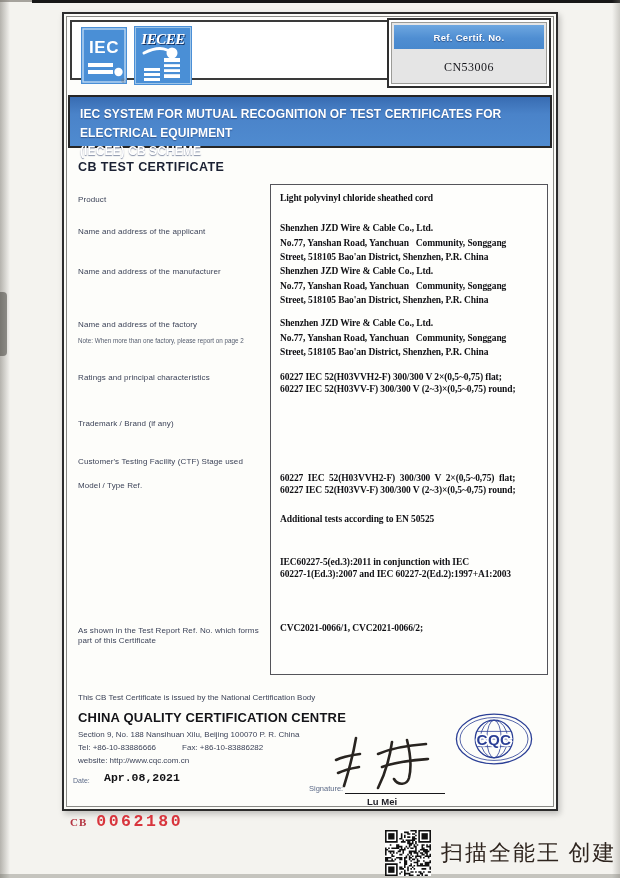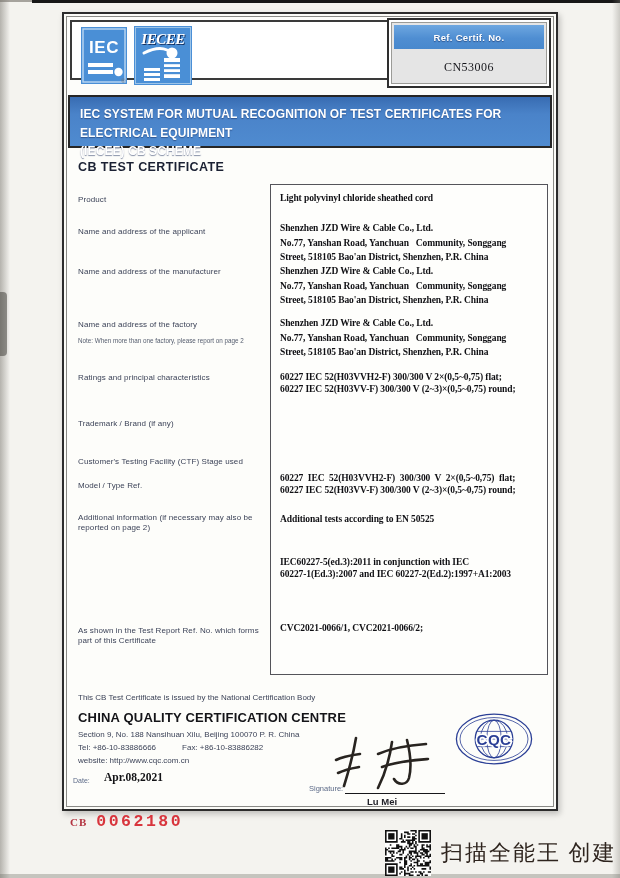--- a/index.html
+++ b/index.html
@@ -61,21 +61,21 @@
          white-space:pre-wrap; letter-spacing:-0.1px; }
   .val.wide { line-height:12px; }
 
   .issued { position:absolute; left:14px; top:679px; font-size:8px; color:#3c4358; }
 
   .org-name   { position:absolute; left:14px; top:696px; font-size:13px; font-weight:bold; color:#141418; letter-spacing:.2px; }
   .org-line   { position:absolute; left:14px; font-size:8px; color:#3c4358; }
   .telfax span + span { margin-left:26px; }
 
   .date-label { position:absolute; left:9px; top:763px; font-size:7px; color:#5d6b88; }
-  .date-value { position:absolute; left:40px; top:757px; font-family:Liberation Serif, serif;
+  .date-value { position:absolute; left:40px; top:757px; font-family:Liberation Mono, monospace;
                 font-weight:bold; font-size:11.5px; color:#131316; }
 
   .sig-label { position:absolute; left:245px; top:770px; font-size:7.5px; color:#5d6b88; }
   .sig-script { position:absolute; left:258px; top:716px; width:132px; height:62px; }
   .sig-line { position:absolute; left:281px; top:779px; width:100px; border-top:1.6px solid #17171a; }
   .sig-name { position:absolute; left:303px; top:782px; font-size:9.5px; font-weight:bold; color:#23232a; }
 
   .cqc-logo { position:absolute; left:390px; top:697px; width:80px; height:56px; }
 
   
@@ -143,21 +143,20 @@
 
     <div class="lbl" style="top:181px">Product</div>
     <div class="lbl" style="top:213px">Name and address of the applicant</div>
     <div class="lbl" style="top:253px">Name and address of the manufacturer</div>
     <div class="lbl" style="top:306px">Name and address of the factory</div>
     <div class="lbl-note" style="top:323px">Note: When more than one factory, please report on page 2</div>
     <div class="lbl" style="top:359px">Ratings and principal characteristics</div>
     <div class="lbl" style="top:405px">Trademark / Brand (if any)</div>
     <div class="lbl" style="top:443px">Customer's Testing Facility (CTF) Stage used</div>
     <div class="lbl" style="top:467px">Model / Type Ref.</div>
-    <div class="lbl" style="top:499px">Additional information (if necessary may also be reported on page 2)</div>
     <div class="lbl" style="top:612px">As shown in the Test Report Ref. No. which forms part of this Certificate</div>
 
     <div class="values-box">
       <div class="val" style="top:6px">Light polyvinyl chloride sheathed cord</div>
       <div class="val" style="top:36px">Shenzhen JZD Wire &amp; Cable Co., Ltd.
 No.77, Yanshan Road, Yanchuan   Community, Songgang
 Street, 518105 Bao'an District, Shenzhen, P.R. China</div>
       <div class="val" style="top:79px">Shenzhen JZD Wire &amp; Cable Co., Ltd.
 No.77, Yanshan Road, Yanchuan   Community, Songgang
 Street, 518105 Bao'an District, Shenzhen, P.R. China</div>

